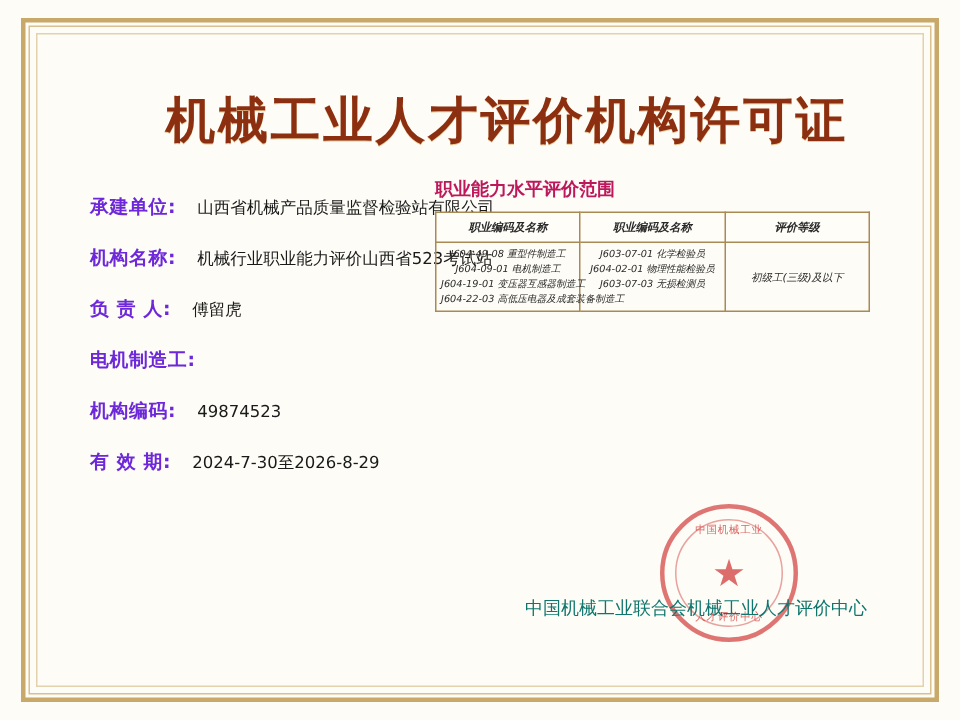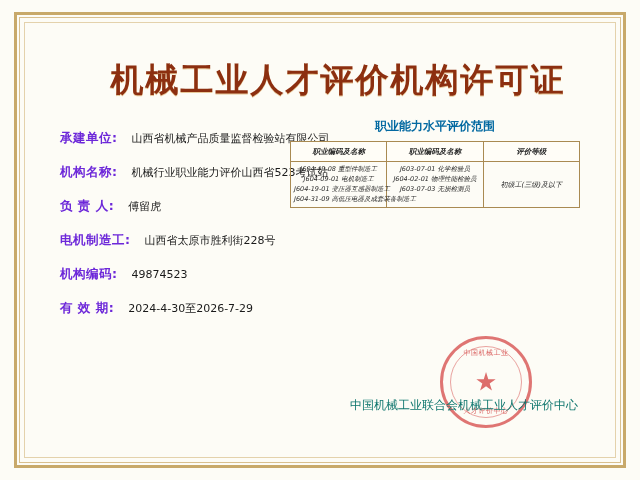--- a/index.html
+++ b/index.html
@@ -114,24 +114,23 @@
   }
 
   
   .scope {
     position: absolute;
     right: 0;
     top: -12px;
     width: 290px;
   }
   .scope-title {
-    text-align: center;
     font-size: 12px;
     font-weight: bold;
-    color: #0369a1;
+    color: #be185d;
     margin-bottom: 6px;
     font-family: "DejaVu Sans", "Liberation Sans", sans-serif;
   }
   table.scope-table {
     border-collapse: collapse;
     width: 290px;
     table-layout: fixed;
     font-style: italic;
   }
   table.scope-table th,
@@ -256,52 +255,51 @@
         <span class="value">机械行业职业能力评价山西省523考试站</span>
       </div>
 
       <div class="field">
         <span class="label">负 责 人:</span>
         <span class="value">傅留虎</span>
       </div>
 
       <div class="field">
         <span class="label">电机制造工:</span>
-        <span class="value">山西省太原市胜利街228号</span>
       </div>
 
       <div class="field">
         <span class="label">机构编码:</span>
         <span class="value">49874523</span>
       </div>
 
       <div class="field">
         <span class="label">有 效 期:</span>
-        <span class="value">2024-4-30至2026-7-29</span>
+        <span class="value">2024-7-30至2026-8-29</span>
       </div>
 
     </div>
 
     <div class="scope">
       <div class="scope-title">职业能力水平评价范围</div>
       <table class="scope-table">
         <thead>
           <tr>
             <th>职业编码及名称</th>
             <th>职业编码及名称</th>
             <th>评价等级</th>
           </tr>
         </thead>
         <tbody>
           <tr>
             <td class="col-a">
               <div class="cell-line">J604-49-08 重型件制造工</div>
               <div class="cell-line">J604-09-01 电机制造工</div>
               <div class="cell-line">J604-19-01 变压器互感器制造工</div>
-              <div class="cell-line">J604-31-09 高低压电器及成套装备制造工</div>
+              <div class="cell-line">J604-22-03 高低压电器及成套装备制造工</div>
             </td>
             <td class="col-b">
               <div class="cell-line">J603-07-01 化学检验员</div>
               <div class="cell-line">J604-02-01 物理性能检验员</div>
               <div class="cell-line">J603-07-03 无损检测员</div>
             </td>
             <td class="col-c">初级工(三级)及以下</td>
           </tr>
         </tbody>
       </table>

